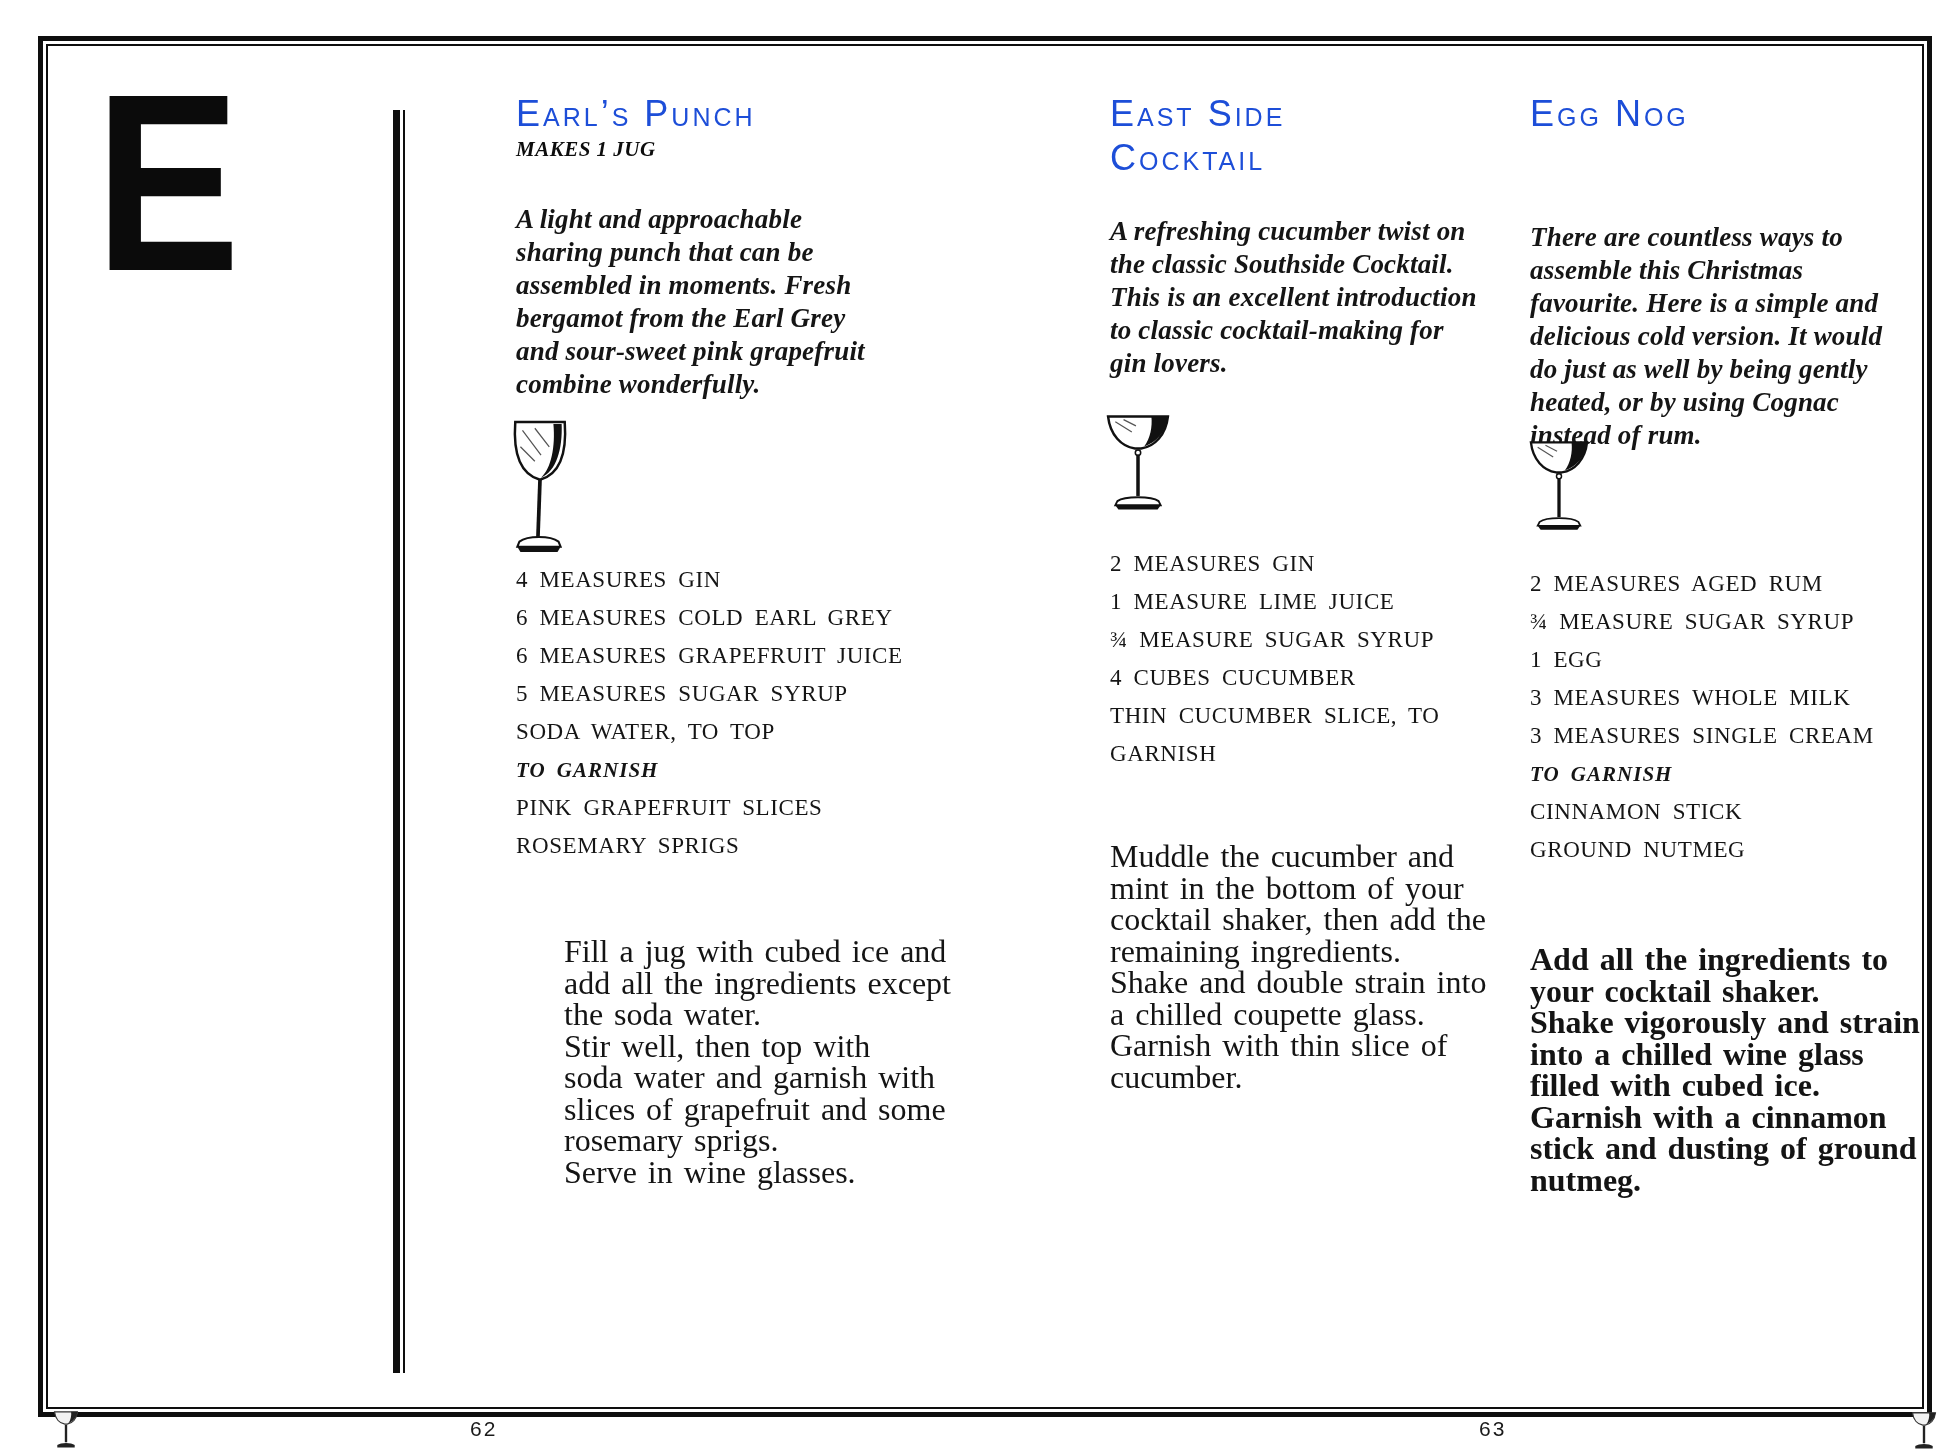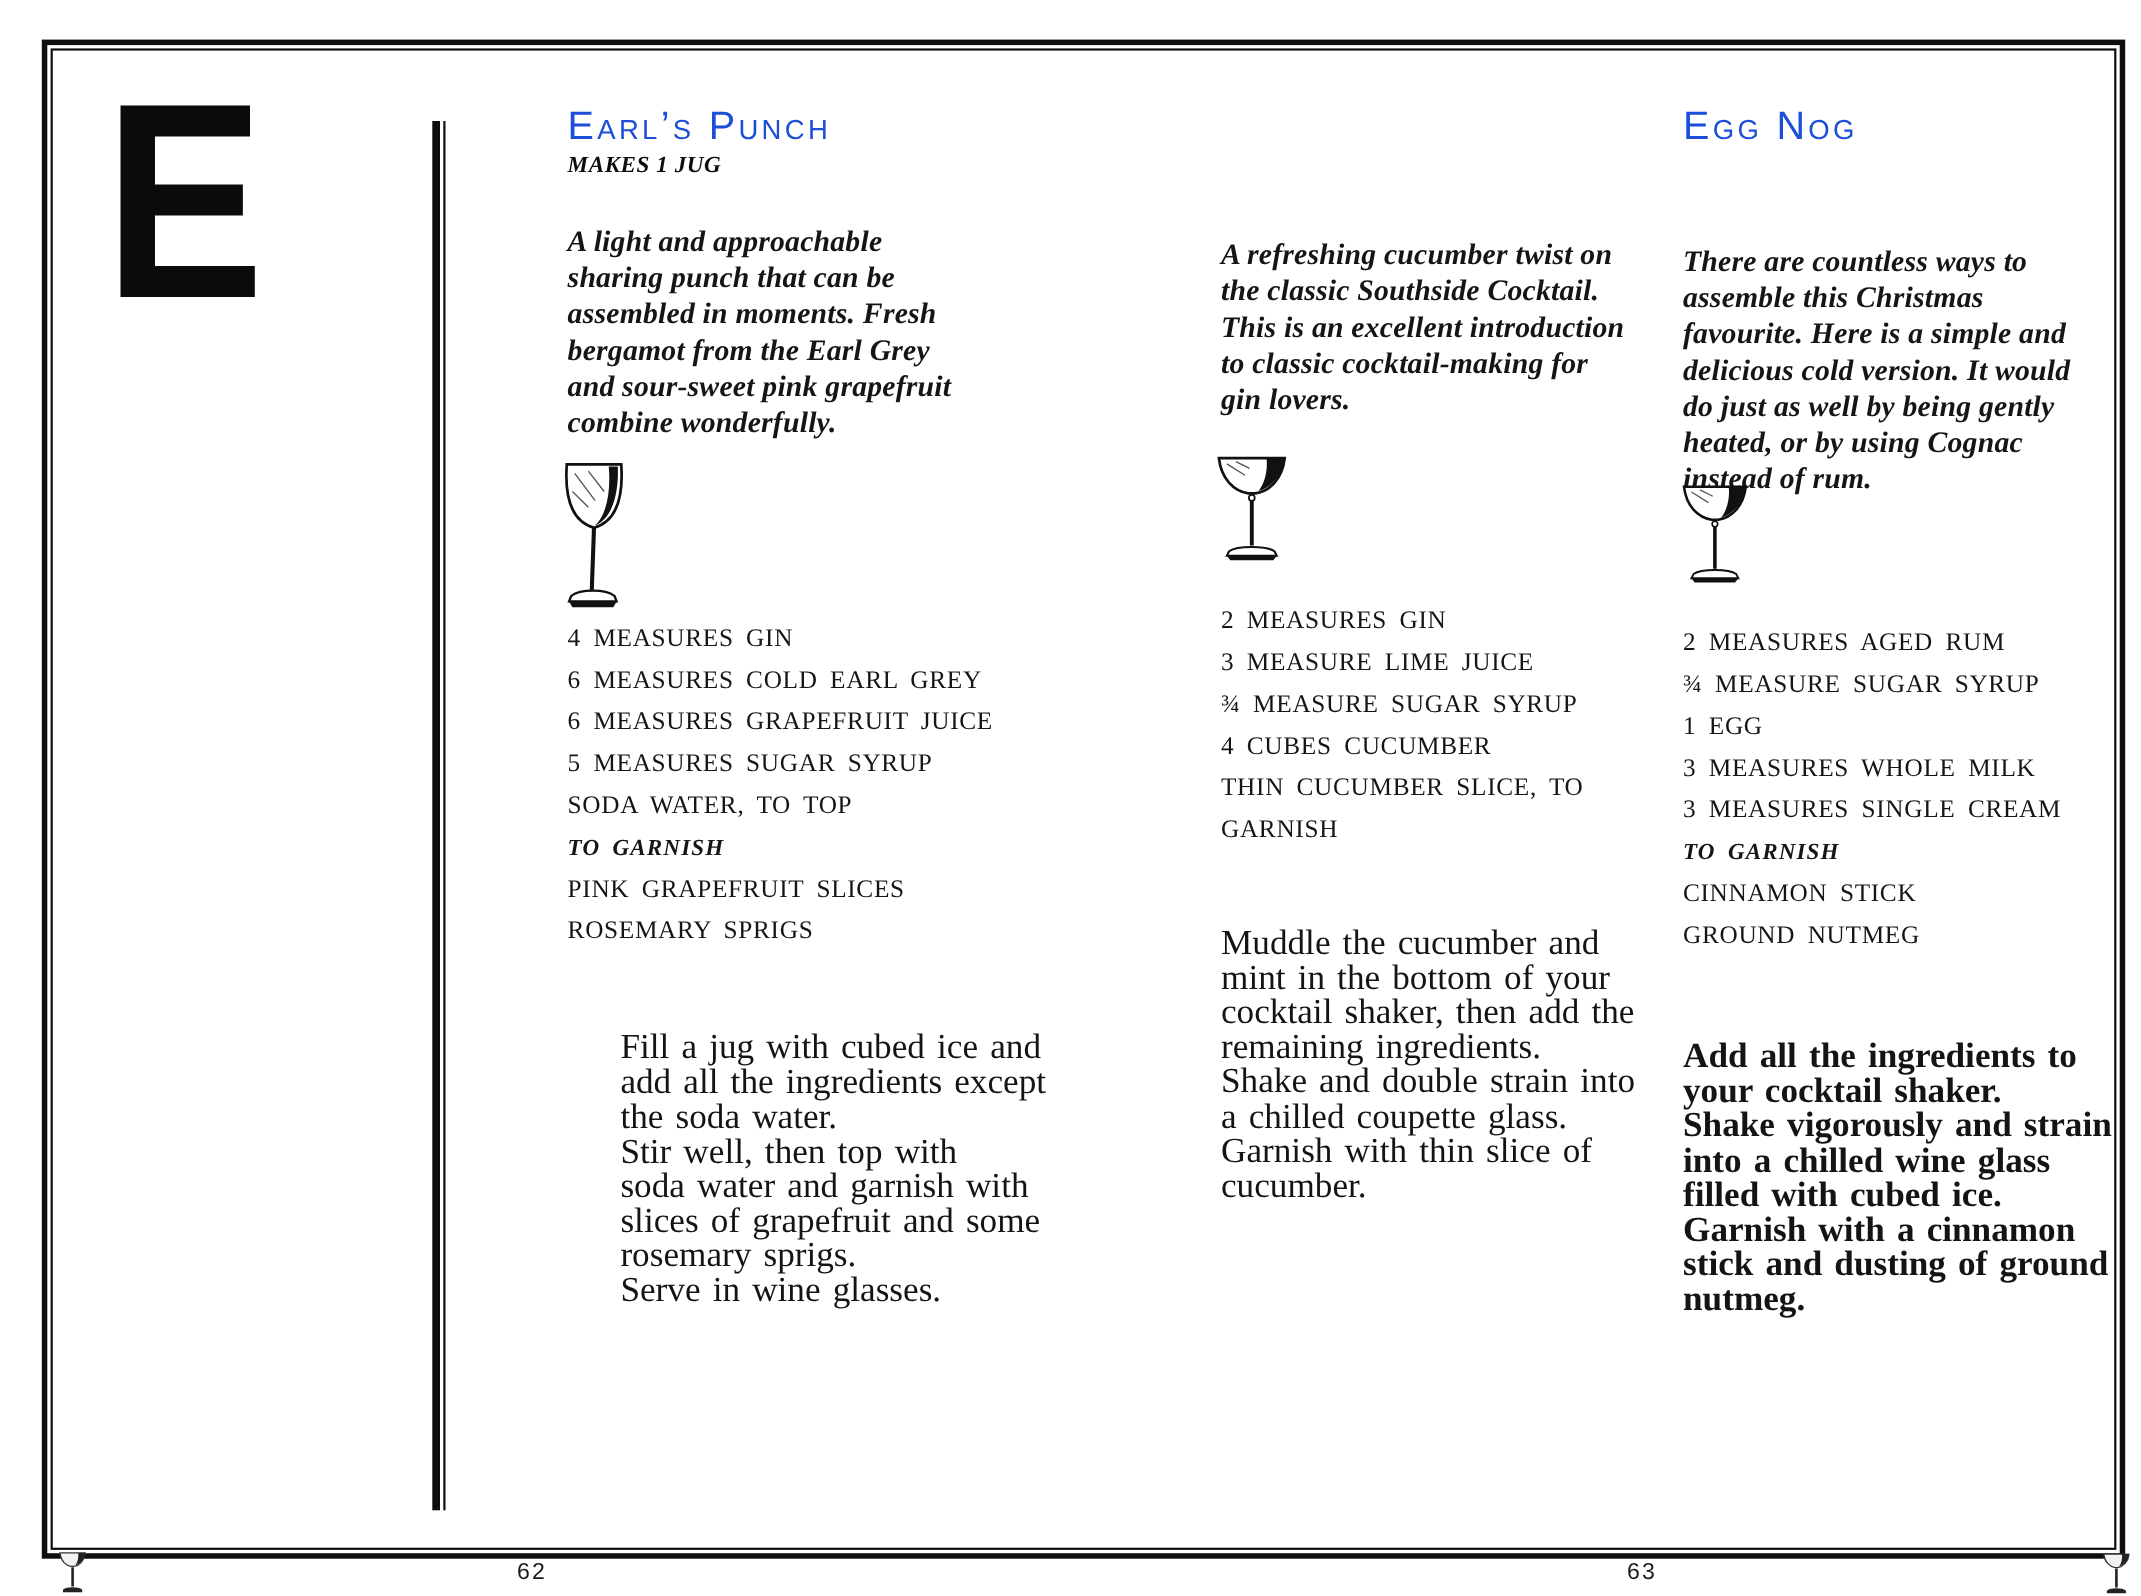--- a/index.html
+++ b/index.html
@@ -125,41 +125,45 @@
       <div>the soda water.</div>
       <div>Stir well, then top with</div>
       <div>soda water and garnish with</div>
       <div>slices of grapefruit and some</div>
       <div>rosemary sprigs.</div>
       <div>Serve in wine glasses.</div>
     </div>
 </div>
 
 <div class="col col2">
+  <div class="r-title" style="top:92px;left:0;">
+      <div>East Side</div>
+      <div>Cocktail</div>
+    </div>
   <div class="r-desc" style="top:215px;left:0;">
       <div>A refreshing cucumber twist on</div>
       <div>the classic Southside Cocktail.</div>
       <div>This is an excellent introduction</div>
       <div>to classic cocktail-making for</div>
       <div>gin lovers.</div>
     </div>
 
   <svg class="glass" style="left:-5px;top:414px;" width="66" height="100" viewBox="0 0 64 96">
     <path d="M3,2 C5,20 16,31 29,33 L35,33 C48,31 59,20 61,2 Z" fill="#ffffff" stroke="#111" stroke-width="2.4"></path>
     <path d="M45,2 L61,2 C59,17 50,27 38,31 C44,23 46,12 45,2 Z" fill="#111"></path>
     <path d="M10,7 L26,17 M18,5 L30,11" stroke="#555" stroke-width="1.2" fill="none"></path>
     <circle cx="32" cy="37" r="2.6" fill="#ffffff" stroke="#111" stroke-width="1.5"></circle>
     <path d="M32,39 L32,79" stroke="#111" stroke-width="3.4"></path>
     <path d="M12,84 C19,79 45,79 52,84 L54,88 L10,88 Z" fill="#ffffff" stroke="#111" stroke-width="1.8"></path>
     <path d="M10,88 L54,88 L51,92 L13,92 Z" fill="#111"></path>
   </svg>
 
   <div class="r-ingr" style="top:545px;left:0;">
       <div>2 MEASURES GIN</div>
-      <div>3 MEASURE LIME JUICE</div>
+      <div>1 MEASURE LIME JUICE</div>
       <div>¾ MEASURE SUGAR SYRUP</div>
       <div>4 CUBES CUCUMBER</div>
       <div>THIN CUCUMBER SLICE, TO</div>
       <div>GARNISH</div>
     </div>
   <div class="r-method" style="top:841px;left:0;">
       <div>Muddle the cucumber and</div>
       <div>mint in the bottom of your</div>
       <div>cocktail shaker, then add the</div>
       <div>remaining ingredients.</div>

